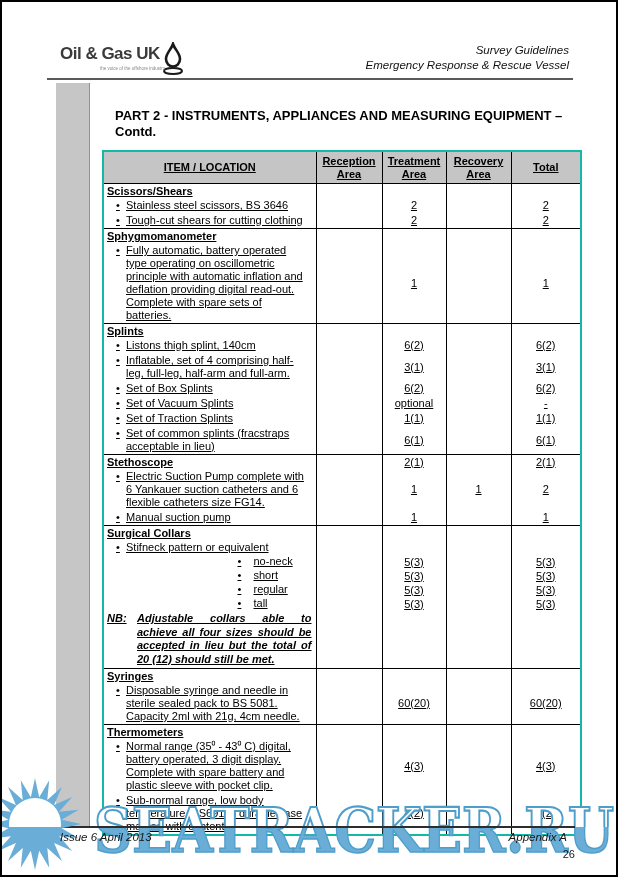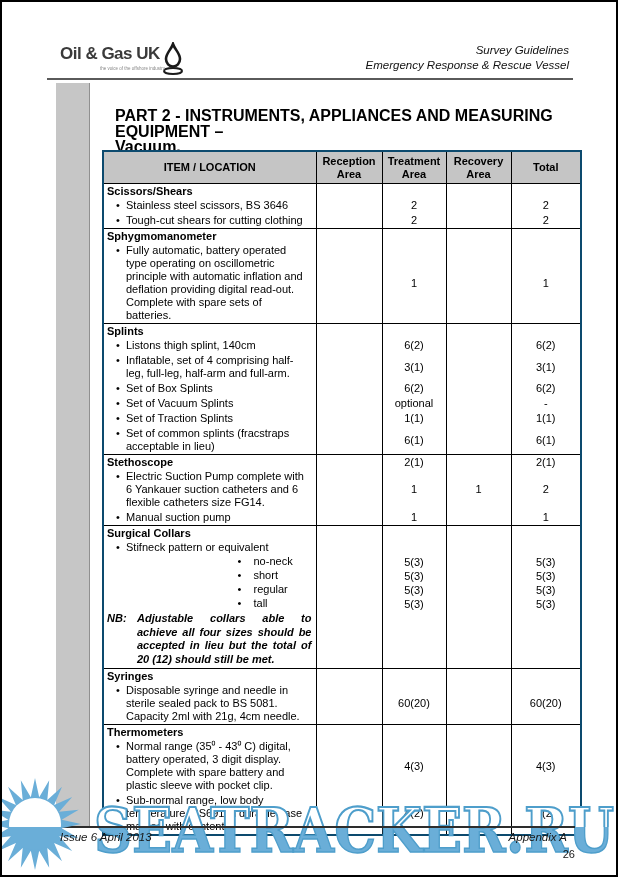--- a/index.html
+++ b/index.html
@@ -11,25 +11,25 @@
   .logo-drop{margin-left:2px;margin-top:-2px;}
   .logo-tag{position:absolute;left:40px;top:22px;font-size:4.5px;color:#888;white-space:nowrap;}
   .hdr-right{position:absolute;right:47px;top:41px;text-align:right;font-style:italic;
              font-size:11.5px;line-height:15px;color:#111;z-index:3;}
   .hdr-rule{position:absolute;left:45px;top:76px;width:526px;height:2px;background:#5a5a5a;z-index:2;}
   
   .change-bar{position:absolute;left:54px;top:81px;width:33px;height:745px;background:#c6c6c6;
               border-right:1px solid #909090;z-index:1;}
   
   .part-title{position:absolute;left:113px;top:106px;width:470px;font-weight:bold;
-              font-size:16px;line-height:15.5px;z-index:2;}
+              font-size:13px;line-height:15.5px;z-index:2;}
   
   .tbl-wrap{position:absolute;left:100px;top:148px;z-index:2;}
   table.doc{border-collapse:collapse;width:478px;table-layout:fixed;font-size:11px;line-height:13px;}
-  table.doc{border:2px solid #0c4a6e;}
+  table.doc{border:2px solid #14b8a6;text-decoration:underline;}
   table.doc th,table.doc td{border-left:1px solid #000;padding:0;vertical-align:middle;}
   table.doc thead th{background:#c5c5c5;border-bottom:1px solid #000;font-weight:bold;
                      text-align:center;font-size:11px;line-height:12.5px;padding:3px 2px;height:22px;}
   tr.sec td{border-top:1px solid #000;}
   td.c-val{text-align:center;}
   .sec-t{font-weight:bold;padding:1px 2px 0 3px;}
   .bullet{display:flex;padding:1px 0 1px 0;}
   .dot{width:22px;padding-left:12px;box-sizing:border-box;flex:none;}
   .bt{flex:1;padding-right:6px;}
   .sub{display:flex;justify-content:flex-end;padding:0 4px 1px 0;}
@@ -61,21 +61,21 @@
   <div class="hdr-right">
     <div>Survey Guidelines</div>
     <div>Emergency Response &amp; Rescue Vessel</div>
   </div>
   <div class="hdr-rule"></div>
 
   <div class="change-bar"></div>
 
   <div class="part-title">
     <div>PART 2 - INSTRUMENTS, APPLIANCES AND MEASURING EQUIPMENT –</div>
-    <div>Vacuum.</div>
+    <div>Contd.</div>
   </div>
 
   <div class="tbl-wrap">
   <table class="doc">
     <colgroup>
           <col style="width:213px">
           <col style="width:66px">
           <col style="width:64px">
           <col style="width:65px">
           <col style="width:70px">

